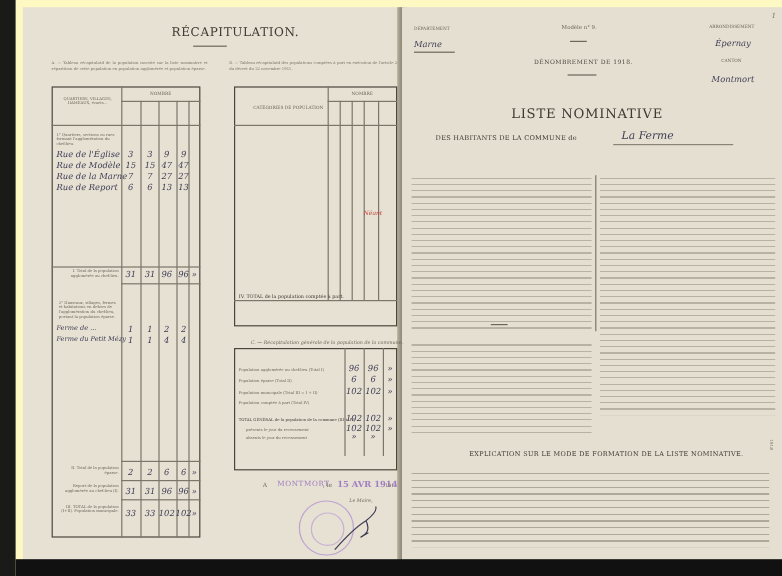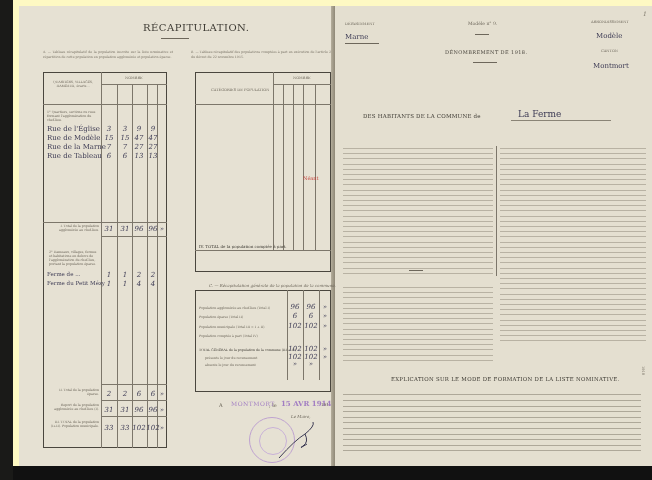--- a/index.html
+++ b/index.html
@@ -9,21 +9,21 @@
 .page{position:absolute;top:6px;height:462px;background:#e6e1d3}
 .page.left{left:6px;width:316px;border-right:1px solid #b9b3a3}
 .page.right{left:322px;width:318px;background:#e4dfd0}
 .spine{position:absolute;left:318px;top:6px;width:8px;height:462px;background:linear-gradient(90deg,#b5ae9c,#8f8877 50%,#c8c1af)}
 .rightedge{position:absolute;left:640px;top:6px;width:12px;height:462px;background:#2a2926}
 .bottomband{position:absolute;left:0;top:466px;width:652px;height:14px;background:#111}
 .t{position:absolute;white-space:nowrap}
 .title-recap{left:130px;top:22px;font-size:10px;letter-spacing:.5px;color:#3d3a33}
 .hr{position:absolute;height:1px;background:#6d675b}
 .small{font-size:3.6px;color:#6e685c}
-.hand{font-family:"DejaVu Serif",serif;color:#3e3c55;font-size:7px}
+.hand{font-family:"DejaVu Serif",serif;font-style:italic;color:#3e3c55;font-size:7px}
 .red{color:#c4403a}
 .purple{color:#a27ec3}
 .box{position:absolute;border:1.2px solid #4a463e}
 .vl{position:absolute;width:1px;background:#7c766a}
 .hl{position:absolute;height:1px;background:#7c766a}
 .rowtxt{position:absolute;font-size:3.2px;color:#6d675b;line-height:4px}
 .num{position:absolute;font-family:"DejaVu Serif",serif;font-style:italic;font-size:7px;color:#3e3c55;text-align:center;width:14px}
 .para{position:absolute;font-size:3.2px;line-height:5.2px;color:#7a7467;white-space:normal;text-align:justify}
 .stamp{position:absolute;left:236px;top:417px;width:46px;height:46px;border:1.5px solid #b797cf;border-radius:50%;opacity:.85}
 .stamp:after{content:"";position:absolute;left:9px;top:9px;width:26px;height:26px;border:1px solid #c3a8d8;border-radius:50%}
@@ -67,21 +67,21 @@
   <div class="num" style="left:105px;top:134px">15</div>
   <div class="num" style="left:119px;top:134px">47</div>
   <div class="num" style="left:133px;top:134px">47</div>
 
   <div class="t hand" style="left:34px;top:143px">Rue de la Marne</div>
   <div class="num" style="left:89px;top:143px">7</div>
   <div class="num" style="left:105px;top:143px">7</div>
   <div class="num" style="left:119px;top:143px">27</div>
   <div class="num" style="left:133px;top:143px">27</div>
 
-  <div class="t hand" style="left:34px;top:152px">Rue de Tableau</div>
+  <div class="t hand" style="left:34px;top:152px">Rue de Report</div>
   <div class="num" style="left:89px;top:152px">6</div>
   <div class="num" style="left:105px;top:152px">6</div>
   <div class="num" style="left:119px;top:152px">13</div>
   <div class="num" style="left:133px;top:152px">13</div>
 
   <div class="hl" style="left:30px;top:222px;width:124px"></div>
   <div class="rowtxt" style="left:36px;top:224px;width:50px;text-align:right">I. Total de la population agglomérée au chef-lieu.</div>
   <div class="num" style="left:89px;top:225px">31</div>
   <div class="num" style="left:105px;top:225px">31</div>
   <div class="num" style="left:119px;top:225px">96</div>
@@ -180,25 +180,26 @@
   <svg style="position:absolute;left:262px;top:420px" width="46" height="40">
     <path d="M4 38 Q 20 20 30 14 Q 40 6 38 2 M30 14 Q 34 22 28 26 Q 22 30 32 24" stroke="#3e3c55" stroke-width="1" fill="none"></path>
   </svg>
 
   <div class="t small" style="left:332px;top:22px">DÉPARTEMENT</div>
   <div class="t hand" style="left:332px;top:33px">Marne</div>
   <div class="hr" style="left:332px;top:43px;width:34px"></div>
   <div class="t" style="left:455px;top:21px;font-size:4.5px;color:#6d675b">Modèle n° 9.</div>
   <div class="hr" style="left:462px;top:34px;width:14px"></div>
   <div class="t small" style="left:578px;top:20px">ARRONDISSEMENT</div>
-  <div class="t hand" style="left:583px;top:32px">Modèle</div>
+  <div class="t hand" style="left:583px;top:32px">Épernay</div>
   <div class="t small" style="left:588px;top:49px">CANTON</div>
   <div class="t hand" style="left:580px;top:62px">Montmort</div>
   <div class="t" style="left:432px;top:49px;font-size:5px;letter-spacing:.4px;color:#4a463e">DÉNOMBREMENT DE 1918.</div>
   <div class="hr" style="left:460px;top:62px;width:24px"></div>
+  <div class="t" style="left:413px;top:88px;font-size:11px;letter-spacing:.6px;color:#3d3a33">LISTE NOMINATIVE</div>
   <div class="t" style="left:350px;top:113px;font-size:5.5px;letter-spacing:.2px;color:#3d3a33">DES HABITANTS DE LA COMMUNE de</div>
   <div class="t hand" style="left:505px;top:109px;font-size:9px">La Ferme</div>
   <div class="hr" style="left:498px;top:120px;width:100px;background:#8a8476"></div>
   <div class="t" style="left:630px;top:10px;font-size:6px;font-style:italic;color:#7a7467">1</div>
 
   <div class="para" style="left:330px;top:146px;width:150px;height:130px;background:repeating-linear-gradient(#e4dfd0 0 2px,#b8b2a3 2px 3px,#e4dfd0 3px 5.2px)"></div>
   <div class="vl" style="left:483px;top:146px;height:130px"></div>
   <div class="para" style="left:487px;top:146px;width:146px;height:200px;background:repeating-linear-gradient(#e4dfd0 0 2px,#b8b2a3 2px 3px,#e4dfd0 3px 5.2px)"></div>
   <div class="para" style="left:330px;top:285px;width:150px;height:80px;background:repeating-linear-gradient(#e4dfd0 0 2px,#b8b2a3 2px 3px,#e4dfd0 3px 5.2px)"></div>
   <div class="hr" style="left:396px;top:270px;width:14px"></div>

